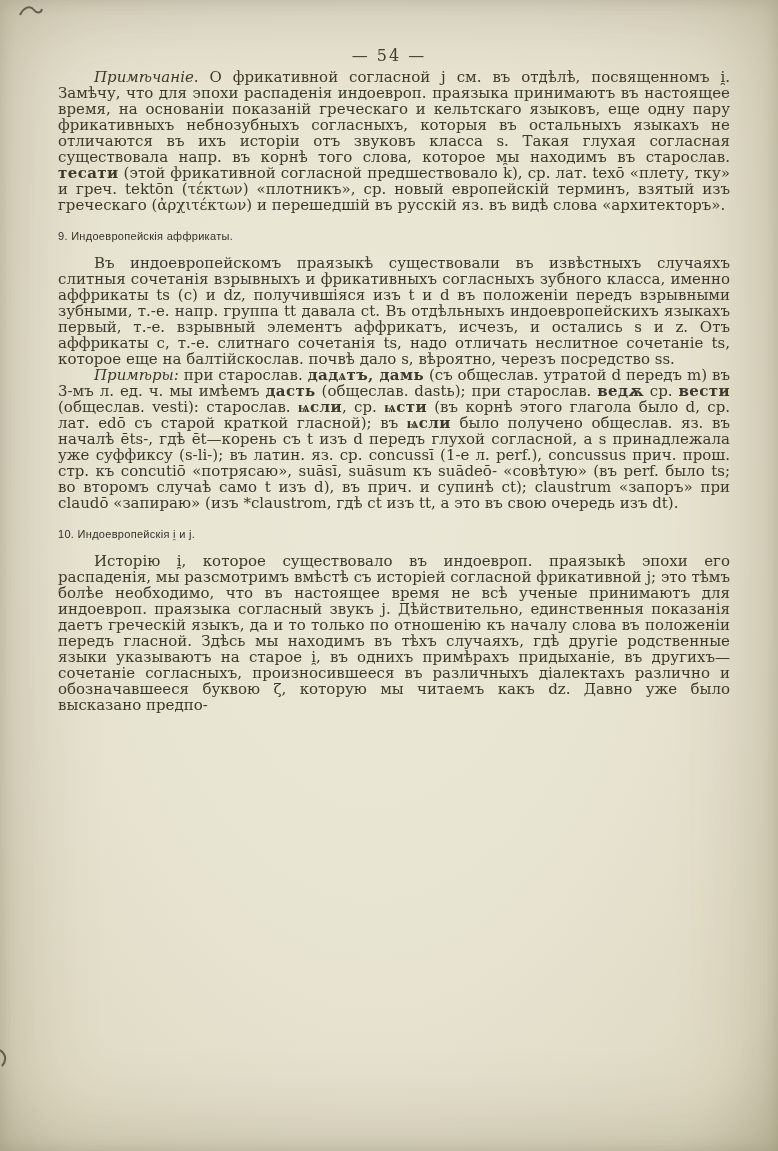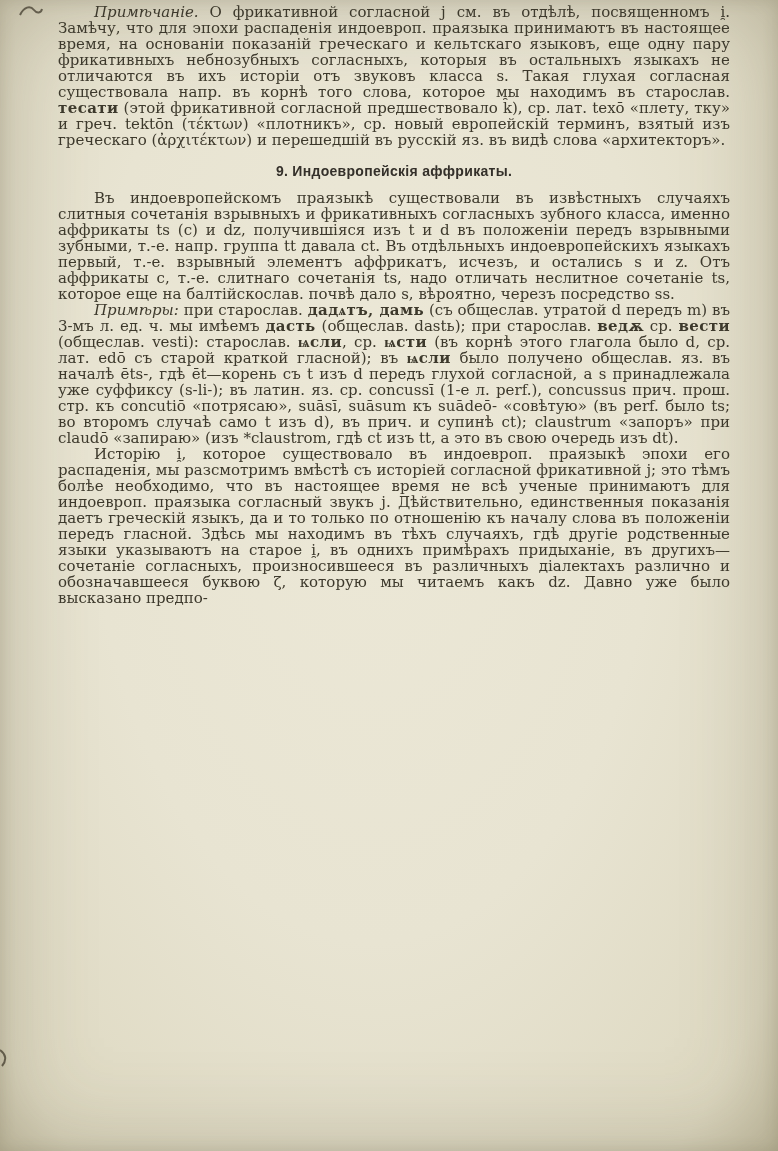--- a/index.html
+++ b/index.html
@@ -32,24 +32,23 @@
     font-size:15px;
     line-height:16px;
     text-align:justify;
     color:#3d392c;
   }
 
   .para { text-indent:36px; }
 
   .heading {
     font-family:"Liberation Sans","DejaVu Sans",sans-serif;
-    font-weight:700;
-    font-size:14px;
+    font-weight:400;
+    font-size:11px;
     letter-spacing:.3px;
-    text-align:center;
     text-indent:0;
     margin:15px 0 11px 0;
     color:#34302a;
   }
 
   .seg-lead { font-style:italic; }
   .seg-cs   { font-weight:700; letter-spacing:.4px; }
 
   .mark { position:absolute; pointer-events:none; }
   .mark-top { left:18px; top:3px; width:26px; height:16px; }
@@ -61,29 +60,33 @@
 
 <div class="page">
 
   <svg class="mark mark-top" viewBox="0 0 26 16">
     <path d="M2 12 C 6 4, 12 2, 16 7 C 19 11, 23 10, 24 6"></path>
   </svg>
   <svg class="mark mark-left" viewBox="0 0 14 20">
     <path d="M2 2 C 8 6, 9 12, 4 18"></path>
   </svg>
 
+  <header>
+    <div class="page-number">— 54 —</div>
+  </header>
 
   <main class="text-col">
 
     <p class="para"><span class="seg-lead">Примѣчаніе.</span><span> О фрикативной согласной j см. въ отдѣлѣ, посвященномъ i̯. Замѣчу, что для эпохи распаденія индоевроп. праязыка принимаютъ въ настоящее время, на основаніи показаній греческаго и кельтскаго языковъ, еще одну пару фрикативныхъ небнозубныхъ согласныхъ, которыя въ остальныхъ языкахъ не отличаются въ ихъ исторіи отъ звуковъ класса s. Такая глухая согласная существовала напр. въ корнѣ того слова, которое мы находимъ въ старослав. </span><span class="seg-cs">тесати</span><span> (этой фрикативной согласной предшествовало k̑), ср. лат. texō «плету, тку» и греч. tektōn (τέκτων) «плотникъ», ср. новый европейскій терминъ, взятый изъ греческаго (ἀρχιτέκτων) и перешедшій въ русскій яз. въ видѣ слова «архитекторъ».</span></p>
 
     <h2 class="heading">9. Индоевропейскія аффрикаты.</h2>
 
     <p class="para">Въ индоевропейскомъ праязыкѣ существовали въ извѣстныхъ случаяхъ слитныя сочетанія взрывныхъ и фрикативныхъ согласныхъ зубного класса, именно аффрикаты ts (c) и dz, получившіяся изъ t и d въ положеніи передъ взрывными зубными, т.-е. напр. группа tt давала ct. Въ отдѣльныхъ индоевропейскихъ языкахъ первый, т.-е. взрывный элементъ аффрикатъ, исчезъ, и остались s и z. Отъ аффрикаты c, т.-е. слитнаго сочетанія ts, надо отличать неслитное сочетаніе ts, которое еще на балтійскослав. почвѣ дало s, вѣроятно, черезъ посредство ss.</p>
 
 
     <p class="para"><span class="seg-lead">Примѣры:</span><span> при старослав. </span><span class="seg-cs">дадѧтъ, дамь</span><span> (съ общеслав. утратой d передъ m) въ 3-мъ л. ед. ч. мы имѣемъ </span><span class="seg-cs">дасть</span><span> (общеслав. dastь); при старослав. </span><span class="seg-cs">ведѫ</span><span> ср. </span><span class="seg-cs">вести</span><span> (общеслав. vesti): старослав. </span><span class="seg-cs">ѩсли</span><span>, ср. </span><span class="seg-cs">ѩсти</span><span> (въ корнѣ этого глагола было d, ср. лат. edō съ старой краткой гласной); въ </span><span class="seg-cs">ѩсли</span><span> было получено общеслав. яз. въ началѣ ēts-, гдѣ ēt—корень съ t изъ d передъ глухой согласной, а s принадлежала уже суффиксу (s-li-); въ латин. яз. ср. concussī (1-е л. perf.), concussus прич. прош. стр. къ concutiō «потрясаю», suāsī, suāsum къ suādeō- «совѣтую» (въ perf. было ts; во второмъ случаѣ само t изъ d), въ прич. и супинѣ ct); claustrum «запоръ» при claudō «запираю» (изъ *claustrom, гдѣ ct изъ tt, а это въ свою очередь изъ dt).</span></p>
 
+    <h2 class="heading">10. Индоевропейскія i̯ и j.</h2>
 
     <p class="para">Исторію i̯, которое существовало въ индоевроп. праязыкѣ эпохи его распаденія, мы разсмотримъ вмѣстѣ съ исторіей согласной фрикативной j; это тѣмъ болѣе необходимо, что въ настоящее время не всѣ ученые принимаютъ для индоевроп. праязыка согласный звукъ j. Дѣйствительно, единственныя показанія даетъ греческій языкъ, да и то только по отношенію къ началу слова въ положеніи передъ гласной. Здѣсь мы находимъ въ тѣхъ случаяхъ, гдѣ другіе родственные языки указываютъ на старое i̯, въ однихъ примѣрахъ придыханіе, въ другихъ—сочетаніе согласныхъ, произносившееся въ различныхъ діалектахъ различно и обозначавшееся буквою ζ, которую мы читаемъ какъ dz. Давно уже было высказано предпо-</p>
 
   </main>
 </div>
 
 </body></html>

